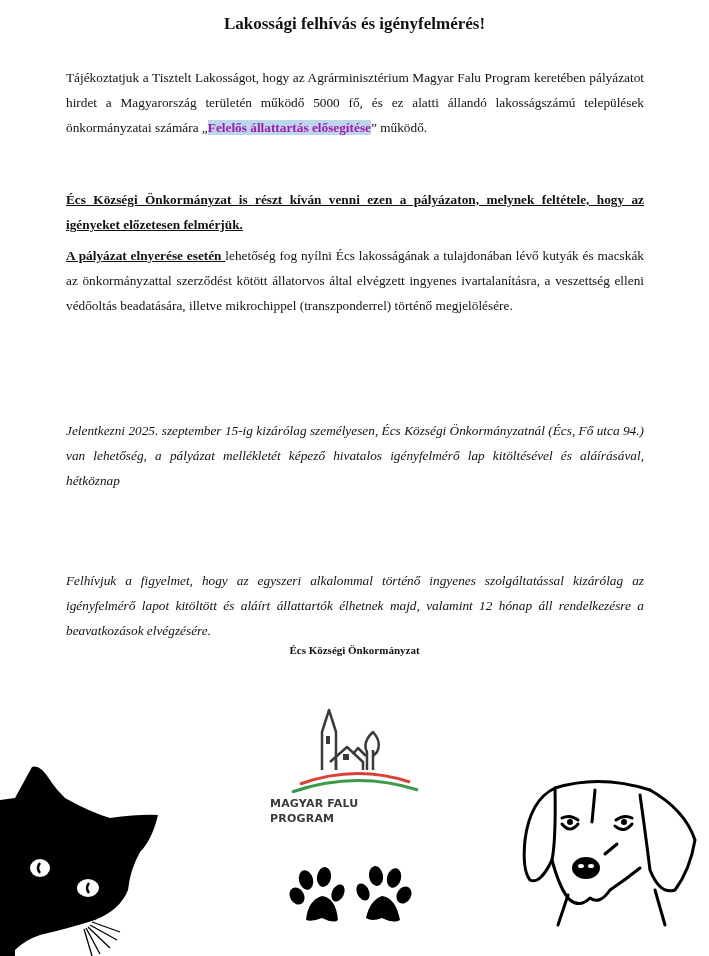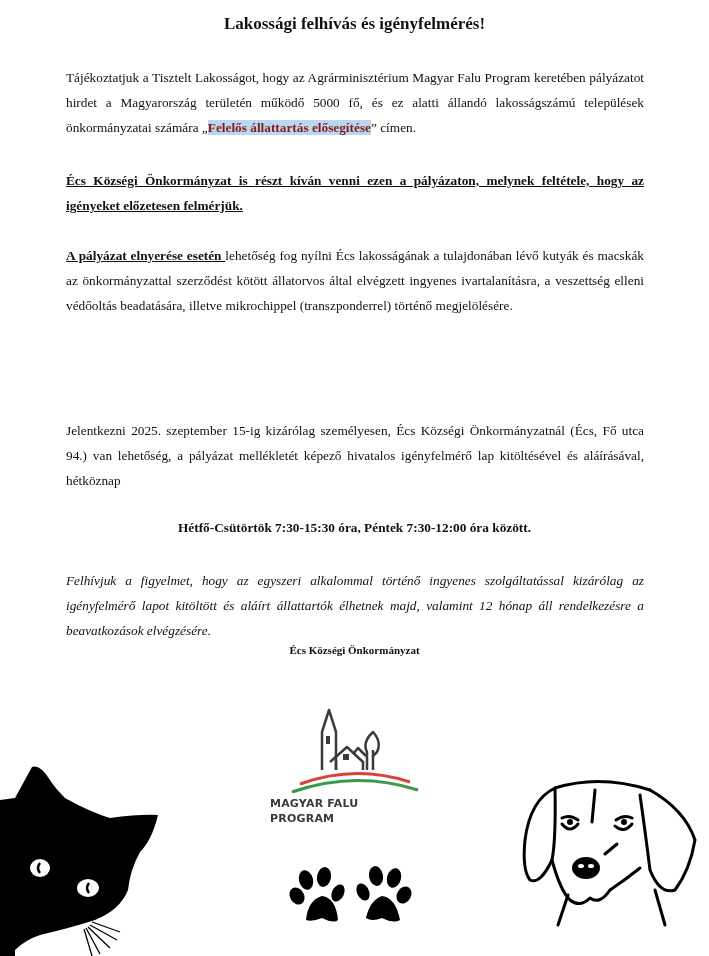--- a/index.html
+++ b/index.html
@@ -3,50 +3,49 @@
 <meta charset="utf-8">
 <style>
   html, body { margin:0; padding:0; background:#ffffff; }
   body { width:709px; height:956px; position:relative; overflow:hidden;
          font-family:"Liberation Serif", "DejaVu Serif", serif; color:#111; }
   .page { position:absolute; left:0; top:0; width:709px; height:956px; }
   .title { position:absolute; top:14px; left:0; width:709px; text-align:center;
            font-weight:bold; font-size:17px; }
   .para { position:absolute; left:66px; width:578px; font-size:13.3px;
           line-height:25px; text-align:justify; }
-  .hl { background:#bcd6ee; font-weight:bold; color:#7f1d1d; }
-  .bu { font-weight:bold; text-decoration:underline; }
+  .hl { background:#bcd6ee; font-weight:bold; color:#a21caf; }
+  .bu { font-weight:bold; text-decoration:underline;margin-top:19px; }
   .center-bold { position:absolute; left:0; width:709px; text-align:center;
                  font-weight:bold; font-size:13.3px; }
   .art { position:absolute; }
   .logo-text { position:absolute; left:0; width:100%; text-align:left;
                font-family:"DejaVu Sans", sans-serif; font-weight:bold; color:#3a3a3a;
                font-size:11px; letter-spacing:0.2px; }
 </style>
 </head>
 <body>
 
 <div class="page">
 
   <div class="title">Lakossági felhívás és igényfelmérés!</div>
 
   <div class="para" style="top:65px;">
-    <span>Tájékoztatjuk a Tisztelt Lakosságot, hogy az Agrárminisztérium Magyar Falu Program keretében pályázatot hirdet a Magyarország területén működő 5000 fő, és ez alatti állandó lakosságszámú települések önkormányzatai számára „</span><span class="hl">Felelős állattartás elősegítése</span><span>” címen.</span>
+    <span>Tájékoztatjuk a Tisztelt Lakosságot, hogy az Agrárminisztérium Magyar Falu Program keretében pályázatot hirdet a Magyarország területén működő 5000 fő, és ez alatti állandó lakosságszámú települések önkormányzatai számára „</span><span class="hl">Felelős állattartás elősegítése</span><span>” működő.</span>
   </div>
 
   <div class="para bu" style="top:168px;">Écs Községi Önkormányzat is részt kíván venni ezen a pályázaton, melynek feltétele, hogy az igényeket előzetesen felmérjük.</div>
 
   <div class="para" style="top:243px;">
     <span class="bu">A pályázat elnyerése esetén </span><span>lehetőség fog nyílni Écs lakosságának a tulajdonában lévő kutyák és macskák az önkormányzattal szerződést kötött állatorvos által elvégzett ingyenes ivartalanításra, a veszettség elleni védőoltás beadatására, illetve mikrochippel (transzponderrel) történő megjelölésére.</span>
   </div>
 
 
-  <div class="para" style="top:418px;">Jelentkezni 2025. szeptember 15-ig kizárólag személyesen, Écs Községi Önkormányzatnál (Écs, Fő utca 94.) van lehetőség, a pályázat mellékletét képező hivatalos igényfelmérő lap kitöltésével és aláírásával, hétköznap</div>
+  <div class="para" style="top:418px;font-style:italic;">Jelentkezni 2025. szeptember 15-ig kizárólag személyesen, Écs Községi Önkormányzatnál (Écs, Fő utca 94.) van lehetőség, a pályázat mellékletét képező hivatalos igényfelmérő lap kitöltésével és aláírásával, hétköznap</div>
 
-  <div class="center-bold" style="top:520px;">Hétfő-Csütörtök 7:30-15:30 óra, Péntek 7:30-12:00 óra között.</div>
 
   <div class="para" style="top:568px;font-style:italic;">Felhívjuk a figyelmet, hogy az egyszeri alkalommal történő ingyenes szolgáltatással kizárólag az igényfelmérő lapot kitöltött és aláírt állattartók élhetnek majd, valamint 12 hónap áll rendelkezésre a beavatkozások elvégzésére.</div>
 
   <div class="center-bold" style="top:644px; font-size:11px;">Écs Községi Önkormányzat</div>
 
   <svg class="art" style="left:0; top:740px;" width="200" height="216" viewBox="0 0 200 216">
     <path d="M15,58 L32,27 Q40,24 50,40 Q55,48 65,58 Q90,72 110,78 Q140,74 158,75 Q152,100 140,112 Q130,130 128,150 Q120,170 95,180 Q70,188 40,195 Q25,200 15,210 L15,216 L0,216 L0,60 Z" fill="#000"></path>
     <ellipse cx="40" cy="128" rx="10" ry="9" fill="#fff"></ellipse>
     <ellipse cx="88" cy="148" rx="11" ry="9" fill="#fff"></ellipse>
     <path d="M40,123 Q36,128 40,133" stroke="#000" stroke-width="2.5" fill="none"></path>

